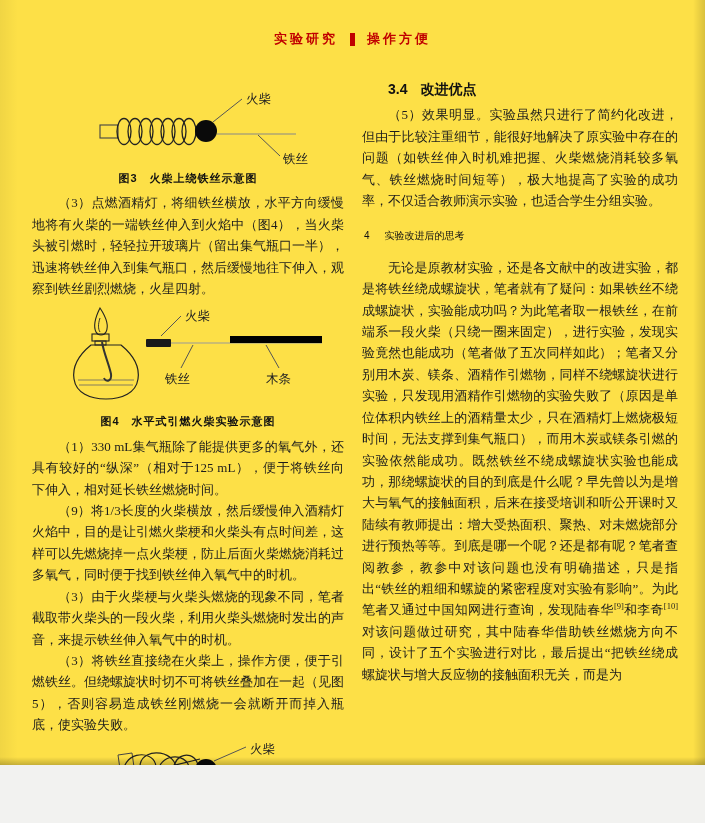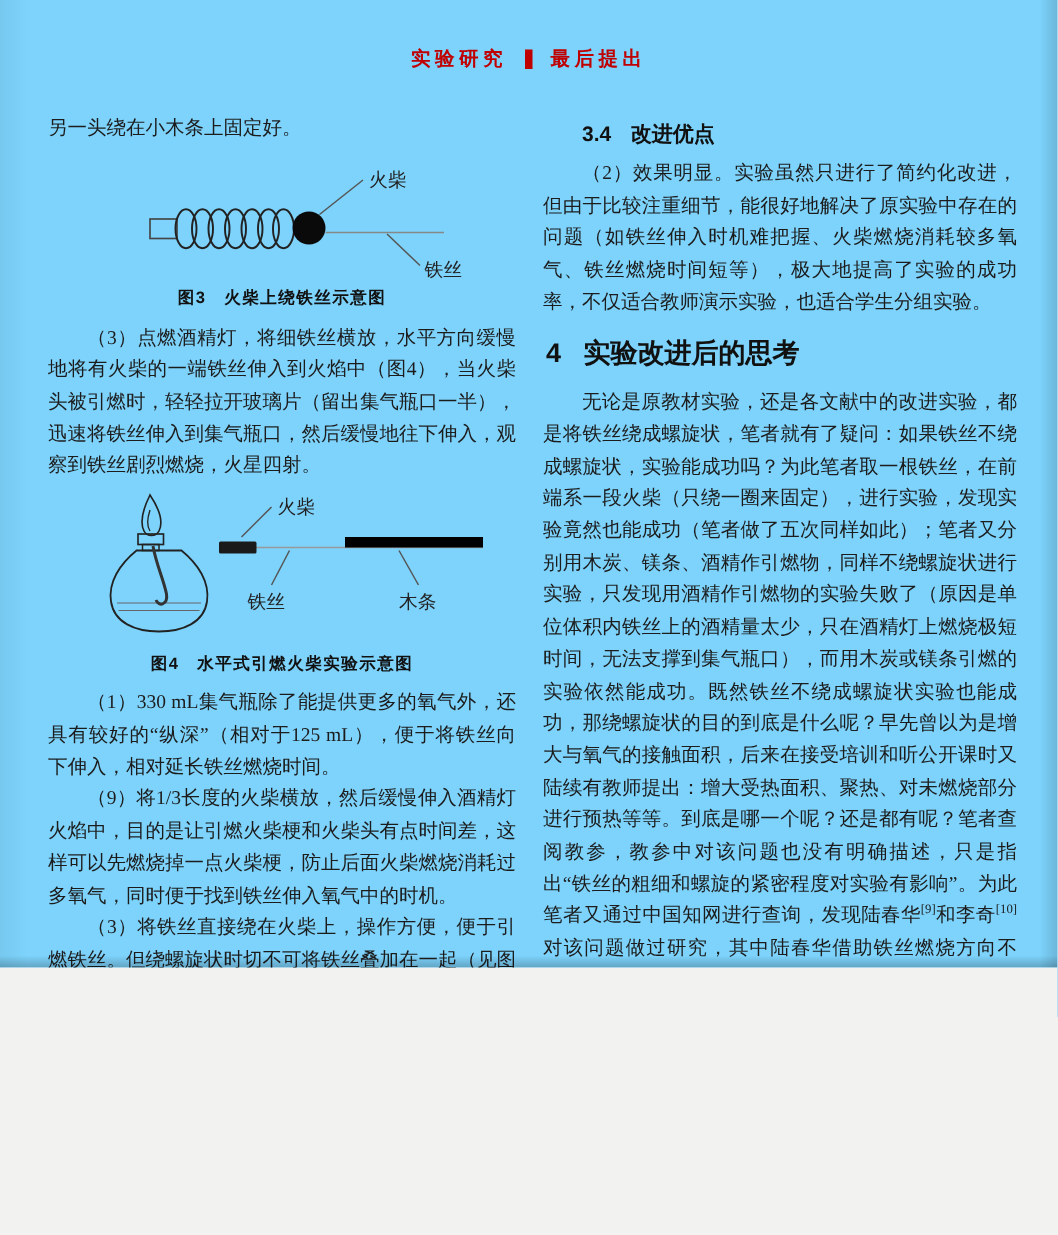--- a/index.html
+++ b/index.html
@@ -2,22 +2,22 @@
 <html><head>
 <meta charset="utf-8">
 <style>
   html,body{margin:0;padding:0;}
   body{
     width:705px;height:823px;
     background:#f2f2f0;
     font-family:"Liberation Serif","DejaVu Serif",serif;
   }
   .page{
-    position:relative;width:705px;height:645px;overflow:hidden;
-    background:#7dd3fc;color:#1c1c1c;
+    position:relative;width:705px;height:765px;overflow:hidden;
+    background:#fde047;color:#1c1c1c;
   }
   .edge-r{position:absolute;top:0;bottom:0;right:0;width:12px;
     background:linear-gradient(to right,rgba(0,0,0,0),rgba(0,0,0,0.14));pointer-events:none;}
   .edge-b{position:absolute;left:0;right:0;bottom:0;height:8px;
     background:linear-gradient(to bottom,rgba(0,0,0,0),rgba(0,0,0,0.22));pointer-events:none;}
   .edge-l{position:absolute;top:0;bottom:0;left:0;width:18px;
     background:linear-gradient(to left,rgba(0,0,0,0),rgba(0,0,0,0.05));pointer-events:none;}
 
   header.runhead{
     position:absolute;top:30px;left:0;width:100%;
@@ -38,21 +38,21 @@
   .col p.noindent{text-indent:0;}
 
   h3.sub{
     font-family:"Liberation Sans","DejaVu Sans",sans-serif;
     font-size:14px;font-weight:bold;color:#111;
     margin:5px 0 4px;padding-left:26px;
   }
   h3.sub .num{margin-right:13px;}
   h2.sec{
     font-family:"Liberation Sans","DejaVu Sans",sans-serif;
-    font-size:18px;font-weight:bold;color:#111;
+    font-size:10px;font-weight:normal;color:#111;
     margin:14px 0 10px;padding-left:2px;
   }
   h2.sec .num{margin-right:15px;}
 
   figure{margin:5px 0 3px;text-align:center;}
   figcaption{
     font-family:"Liberation Sans","DejaVu Sans",sans-serif;
     font-weight:bold;font-size:11px;color:#111;margin-top:1px;letter-spacing:1px;
   }
   .figwrap5{height:41px;overflow:hidden;margin-top:7px;text-align:center;}
@@ -61,26 +61,25 @@
   sup{font-size:8.5px;line-height:0;vertical-align:super;}
 </style>
 </head>
 <body>
 
 <div class="page">
 
   <header class="runhead">
     <span>实验研究</span>
     <span class="hdr-bar"></span>
-    <span>最后提出</span>
+    <span>操作方便</span>
   </header>
 
   <section class="col col-left">
 
-    <p class="noindent">另一头绕在小木条上固定好。</p>
 
     <figure>
       <svg width="308" height="88" viewBox="0 0 308 88">
         <rect x="66" y="46" width="18" height="13" fill="none" stroke="#444" stroke-width="1.1"></rect>
         <g stroke="#222" stroke-width="1.3" fill="none">
           <ellipse cx="90" cy="52.5" rx="7" ry="13"></ellipse>
             <ellipse cx="101" cy="52.5" rx="7" ry="13"></ellipse>
           <ellipse cx="112" cy="52.5" rx="7" ry="13"></ellipse>
             <ellipse cx="123" cy="52.5" rx="7" ry="13"></ellipse>
           <ellipse cx="134" cy="52.5" rx="7" ry="13"></ellipse>
@@ -117,20 +116,21 @@
         <text x="131" y="79">铁丝</text>
         <line x1="232" y1="41" x2="245" y2="64" stroke="#555" stroke-width="1"></line>
         <text x="232" y="79">木条</text>
       </svg>
       <figcaption>图4　水平式引燃火柴实验示意图</figcaption>
     </figure>
 
 
     <p>（1）330 mL集气瓶除了能提供更多的氧气外，还具有较好的“纵深”（相对于125 mL），便于将铁丝向下伸入，相对延长铁丝燃烧时间。</p>
     <p>（9）将1/3长度的火柴横放，然后缓慢伸入酒精灯火焰中，目的是让引燃火柴梗和火柴头有点时间差，这样可以先燃烧掉一点火柴梗，防止后面火柴燃烧消耗过多氧气，同时便于找到铁丝伸入氧气中的时机。</p>
+    <p>（3）由于火柴梗与火柴头燃烧的现象不同，笔者截取带火柴头的一段火柴，利用火柴头燃烧时发出的声音，来提示铁丝伸入氧气中的时机。</p>
     <p>（3）将铁丝直接绕在火柴上，操作方便，便于引燃铁丝。但绕螺旋状时切不可将铁丝叠加在一起（见图5），否则容易造成铁丝刚燃烧一会就断开而掉入瓶底，使实验失败。</p>
 
     <div class="figwrap5">
       <svg width="308" height="41" viewBox="0 0 308 41">
         <polygon points="84,12 98,10 102,38 88,40" fill="none" stroke="#444" stroke-width="1"></polygon>
         <g stroke="#222" stroke-width="1.2" fill="none">
           <ellipse cx="106" cy="25" rx="16" ry="13" transform="rotate(-15 106 25)"></ellipse>
           <ellipse cx="124" cy="24" rx="18" ry="14" transform="rotate(10 124 24)"></ellipse>
           <ellipse cx="140" cy="26" rx="15" ry="12" transform="rotate(-8 140 26)"></ellipse>
           <ellipse cx="152" cy="25" rx="12" ry="13" transform="rotate(18 152 25)"></ellipse>
@@ -144,21 +144,21 @@
       </svg>
     </div>
   </section>
 
   <section class="col col-right">
 
     <h3 class="sub">
       <span class="num">3.4</span><span>改进优点</span>
     </h3>
 
-    <p>（2）效果明显。实验虽然只进行了简约化改进，但由于比较注重细节，能很好地解决了原实验中存在的问题（如铁丝伸入时机难把握、火柴燃烧消耗较多氧气、铁丝燃烧时间短等），极大地提高了实验的成功率，不仅适合教师演示实验，也适合学生分组实验。</p>
+    <p>（5）效果明显。实验虽然只进行了简约化改进，但由于比较注重细节，能很好地解决了原实验中存在的问题（如铁丝伸入时机难把握、火柴燃烧消耗较多氧气、铁丝燃烧时间短等），极大地提高了实验的成功率，不仅适合教师演示实验，也适合学生分组实验。</p>
 
     <h2 class="sec">
       <span class="num">4</span><span>实验改进后的思考</span>
     </h2>
 
     <p><span>无论是原教材实验，还是各文献中的改进实验，都是将铁丝绕成螺旋状，笔者就有了疑问：如果铁丝不绕成螺旋状，实验能成功吗？为此笔者取一根铁丝，在前端系一段火柴（只绕一圈来固定），进行实验，发现实验竟然也能成功（笔者做了五次同样如此）；笔者又分别用木炭、镁条、酒精作引燃物，同样不绕螺旋状进行实验，只发现用酒精作引燃物的实验失败了（原因是单位体积内铁丝上的酒精量太少，只在酒精灯上燃烧极短时间，无法支撑到集气瓶口），而用木炭或镁条引燃的实验依然能成功。既然铁丝不绕成螺旋状实验也能成功，那绕螺旋状的目的到底是什么呢？早先曾以为是增大与氧气的接触面积，后来在接受培训和听公开课时又陆续有教师提出：增大受热面积、聚热、对未燃烧部分进行预热等等。到底是哪一个呢？还是都有呢？笔者查阅教参，教参中对该问题也没有明确描述，只是指出“铁丝的粗细和螺旋的紧密程度对实验有影响”。为此笔者又通过中国知网进行查询，发现陆春华</span><sup>[9]</sup><span>和李奇</span><sup>[10]</sup><span>对该问题做过研究，其中陆春华借助铁丝燃烧方向不同，设计了五个实验进行对比，最后提出“把铁丝绕成螺旋状与增大反应物的接触面积无关，而是为</span></p>
 
   </section>
 
   <div class="edge-l"></div>

